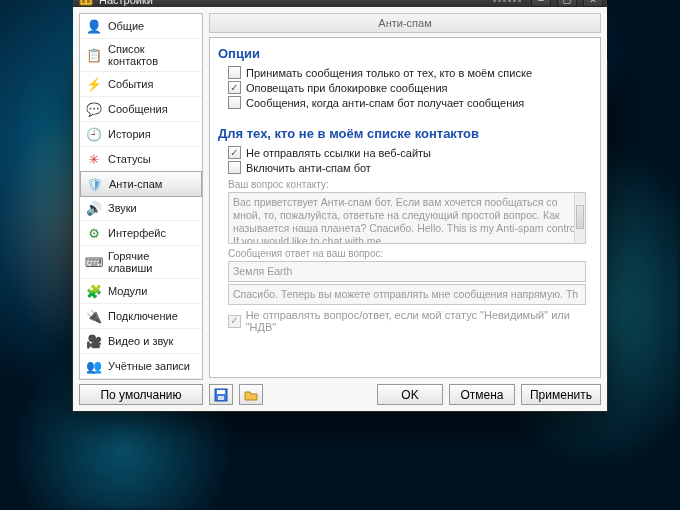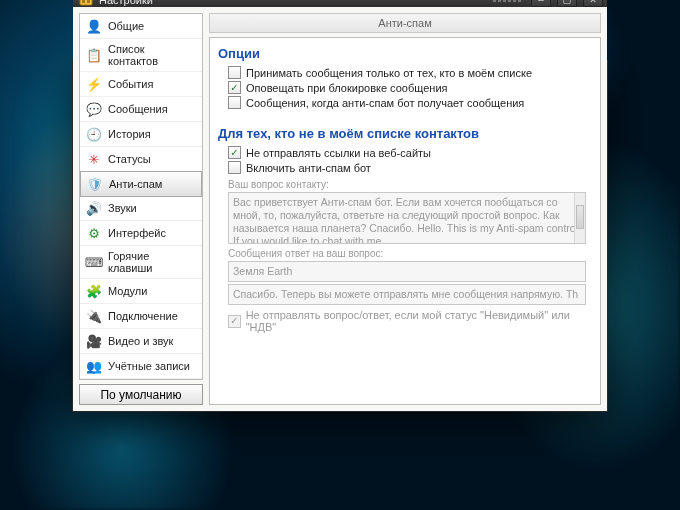--- a/index.html
+++ b/index.html
@@ -318,17 +318,35 @@
           <div class="textfield">
             <span>Спасибо. Теперь вы можете отправлять мне сообщения напрямую. Th</span>
           </div>
           <label class="chk-row" style="margin-top:3px">
             <span class="chk" id="c7">✓</span>
             <span>Не отправлять вопрос/ответ, если мой статус "Невидимый" или "НДВ"</span>
           </label>
         </div>
       </div>
 
+      <div class="buttonbar">
+        <span class="icon-btn" style="color:#2a6bc4">
+          <svg width="14" height="14" viewBox="0 0 14 14">
+              <rect x="1" y="1" width="12" height="12" fill="#3b7dd8" stroke="#1a4fae"></rect>
+              <rect x="3" y="2" width="8" height="4" fill="#fff"></rect>
+              <rect x="4" y="8" width="6" height="4" fill="#cfe0f7"></rect>
+            </svg>
+        </span>
+        <span class="icon-btn" style="color:#d89b2a">
+          <svg width="14" height="14" viewBox="0 0 14 14">
+              <path d="M1 4h5l1 2h6v6H1z" fill="#f5c24c" stroke="#b8861d"></path>
+            </svg>
+        </span>
+        <span class="spacer"></span>
+        <button class="btn" style="min-width:66px">OK</button>
+        <button class="btn" style="min-width:66px">Отмена</button>
+        <button class="btn" style="min-width:66px">Применить</button>
+      </div>
 
     </div>
 
   </div>
 </div>
 
 </body></html>

